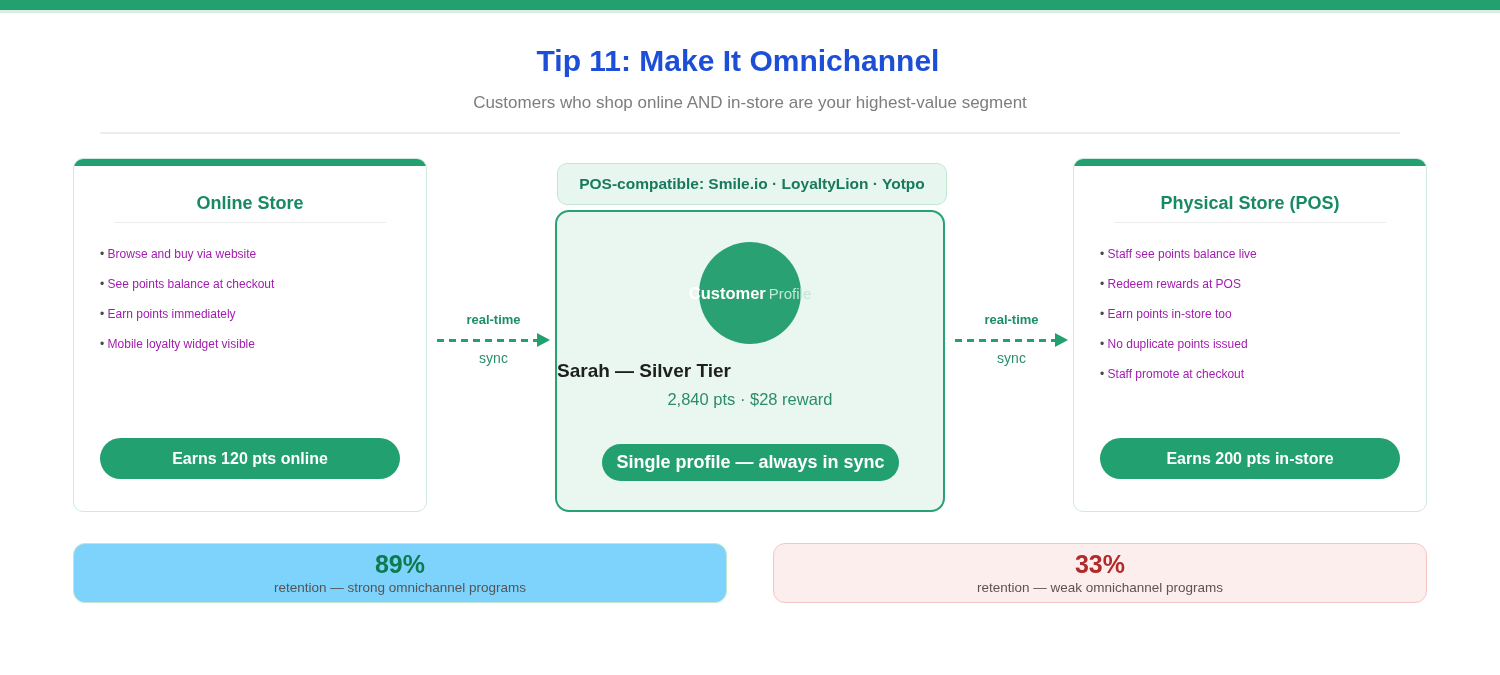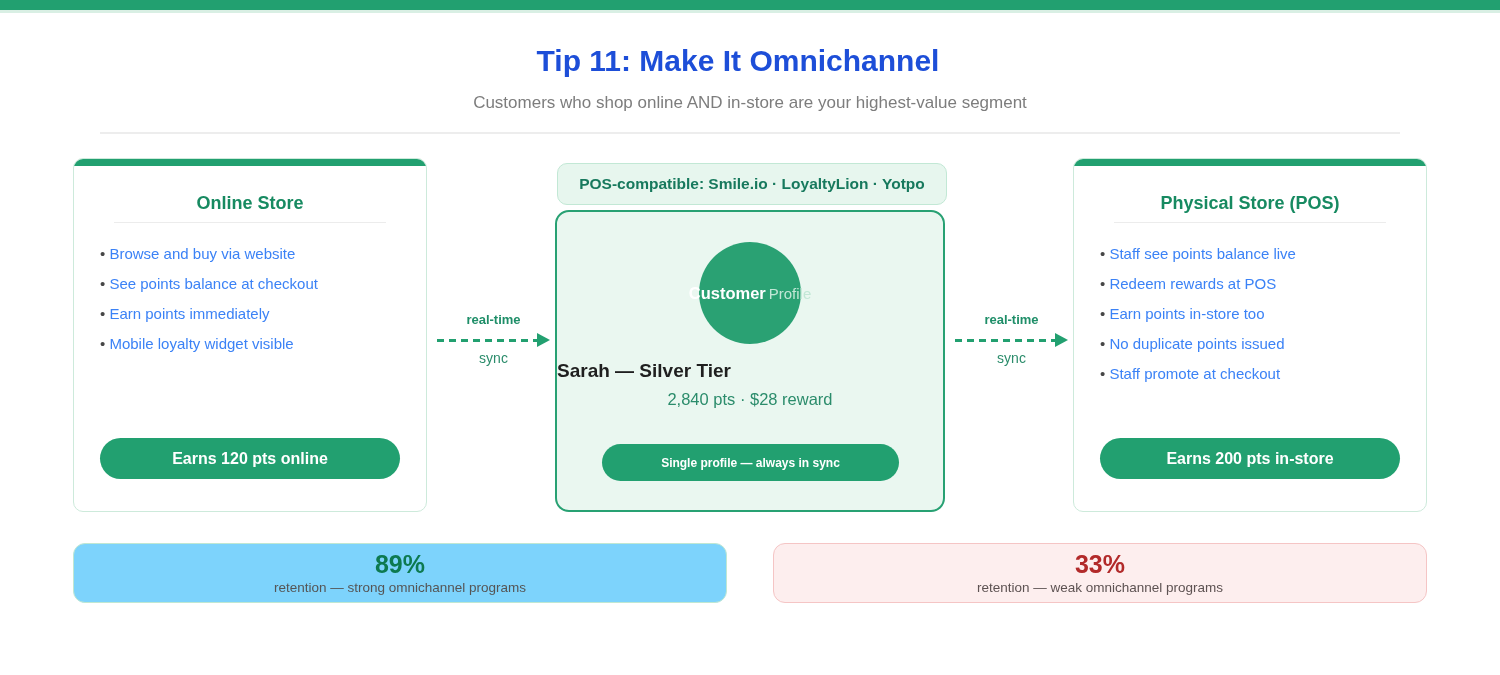--- a/index.html
+++ b/index.html
@@ -38,21 +38,21 @@
   }
   .card.left  { left: 0; }
   .card.right { left: 1000px; }
   .card-top { height: 8px; background: #22a070; margin: -1px -1px 0 -1px; border-radius: 9px 9px 0 0; }
   .card-title {
     margin-top: 26px; text-align: center;
     font-size: 18px; font-weight: bold; color: #178a61; line-height: 22px;
   }
   .card-divider { margin: 8px 40px 0 40px; height: 1px; background: #ececec; }
   .feature-list { margin: 16px 0 0 0; padding-left: 26px; list-style: none; }
-  .feature-list li { font-size: 15px; color: #3b82f6; line-height: 30px; }
+  .feature-list li { font-size: 12px; color: #a21caf; line-height: 30px; }
   .feature-list li::before { content: "• "; color: #474747; }
   .pill {
     position: absolute; left: 26px; right: 26px; top: 279px; height: 41px;
     background: #22a070; border-radius: 21px;
     display: flex; align-items: center; justify-content: center;
     color: #ffffff; font-weight: bold; font-size: 16px;
   }
 
   
   .compat-badge {
@@ -71,21 +71,21 @@
     display: flex; flex-direction: row; align-items: center; justify-content: center; gap: 3px;
   }
   .circle-line1 { color: #ffffff; font-weight: bold; font-size: 16.5px; }
   .circle-line2 { color: #c2e7d6; font-size: 15px; }
   .customer-name { margin-top: 16px; font-size: 19px; font-weight: bold; color: #1f1f1f; }
   .customer-stats { margin-top: 8px; text-align: center; font-size: 16.5px; color: #2b8c6b; }
   .center-pill {
     position: absolute; left: 45px; right: 44px; top: 232px; height: 37px;
     background: #22a070; border-radius: 19px;
     display: flex; align-items: center; justify-content: center;
-    color: #ffffff; font-weight: bold; font-size: 12px;
+    color: #ffffff; font-weight: bold; font-size: 18px;
   }
 
   
   .arrow-group {
     position: absolute; top: 150px; width: 113px; height: 62px;
     display: flex; flex-direction: column; align-items: center; justify-content: center;
   }
   .arrow-group.left  { left: 364px; }
   .arrow-group.right { left: 882px; }
   .arrow-label-top { font-size: 13px; font-weight: bold; color: #1e8e68; line-height: 16px; }

